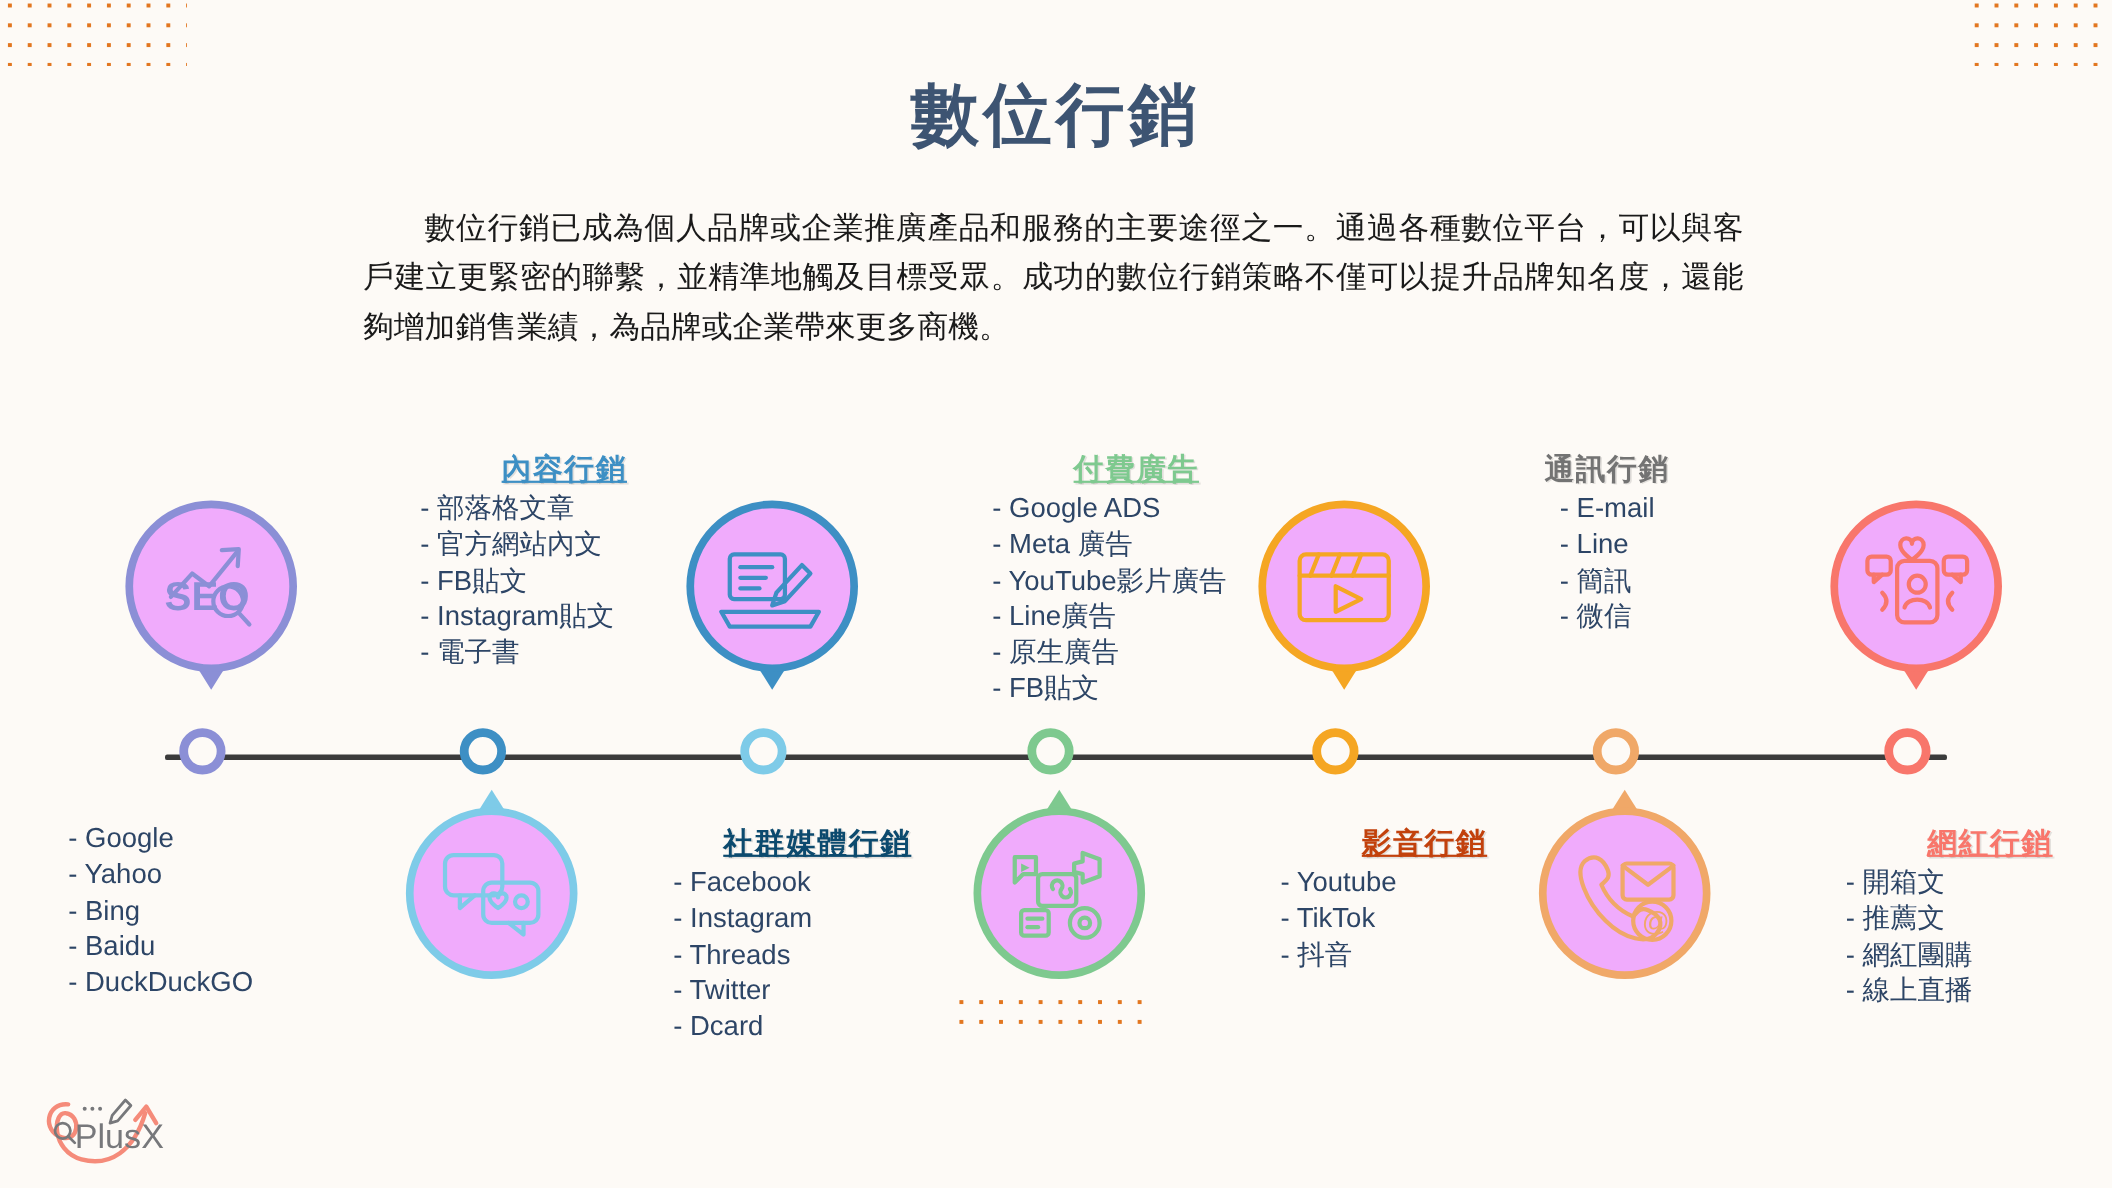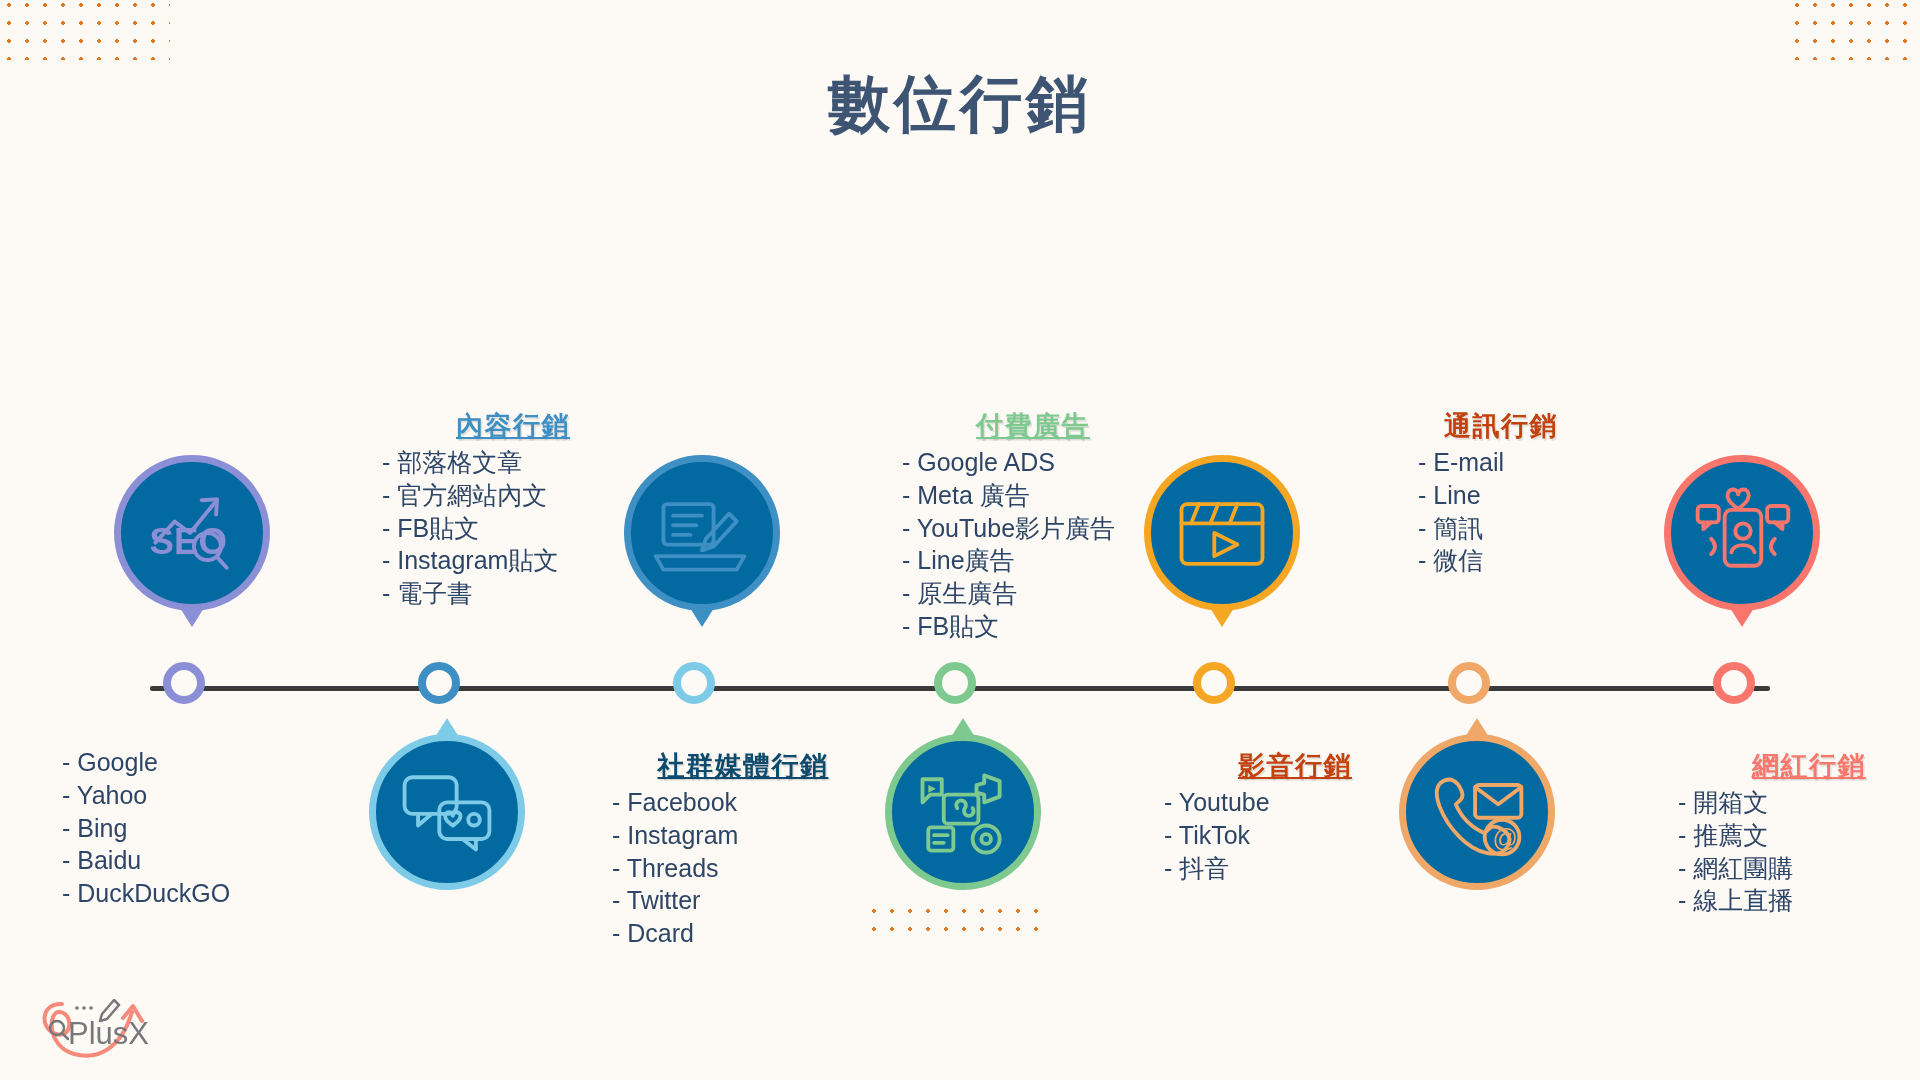--- a/index.html
+++ b/index.html
@@ -53,21 +53,21 @@
     width: 42px; height: 42px; border-radius: 50%;
     background: #fdfaf6;
     border: 8px solid #999;
   }
 
   
   .pin { position: absolute; width: 156px; height: 172px; }
   .pin .bulb {
     position: absolute; left: 0; top: 0;
     width: 156px; height: 156px; border-radius: 50%;
-    background: #0369a1;
+    background: #f0abfc;
     border: 7px solid #999;
     display: flex; align-items: center; justify-content: center;
   }
   .pin .tail {
     position: absolute; left: 50%; top: 118px;
     margin-left: -34px;
     width: 0; height: 0;
     border-left: 34px solid transparent;
     border-right: 34px solid transparent;
     border-top: 54px solid #999;
@@ -106,20 +106,21 @@
 </head>
 <body>
 
 <div id="stage">
 
   <div class="dots dots-tl"></div>
   <div class="dots dots-tr"></div>
   <div class="dots dots-bc"></div>
 
   <div class="title">數位行銷</div>
+  <div class="intro">數位行銷已成為個人品牌或企業推廣產品和服務的主要途徑之一。通過各種數位平台，可以與客戶建立更緊密的聯繫，並精準地觸及目標受眾。成功的數位行銷策略不僅可以提升品牌知名度，還能夠增加銷售業績，為品牌或企業帶來更多商機。</div>
 
   <div id="timeline-axis"></div>
 
   <div id="nodes">
       <div class="node" style="left: 163px; border-color: rgb(139, 143, 214);"></div>
       <div class="node" style="left: 418px; border-color: rgb(61, 143, 196);"></div>
       <div class="node" style="left: 673px; border-color: rgb(126, 203, 232);"></div>
       <div class="node" style="left: 934px; border-color: rgb(126, 201, 143);"></div>
       <div class="node" style="left: 1193px; border-color: rgb(245, 166, 35);"></div>
       <div class="node" style="left: 1448px; border-color: rgb(240, 168, 104);"></div>
@@ -267,21 +268,21 @@
       </div>
       <div class="block center-hd" style="left: 1150px; top: 748px;">
         <div class="hd" style="color: #c2410c;">影音行銷</div>
         <ul>
           <li>- Youtube</li>
           <li>- TikTok</li>
           <li>- 抖音</li>
         </ul>
       </div>
       <div class="block" style="left: 1404px; top: 408px;">
-        <div class="hd" style="color: #c2410c; margin-left: 40px;">通訊行銷</div>
+        <div class="hd" style="color: #737373;">通訊行銷</div>
         <ul>
           <li>- E-mail</li>
           <li>- Line</li>
           <li>- 簡訊</li>
           <li>- 微信</li>
         </ul>
       </div>
       <div class="block center-hd" style="left: 1664px; top: 748px;">
         <div class="hd" style="color: rgb(248, 118, 107);">網紅行銷</div>
         <ul>

